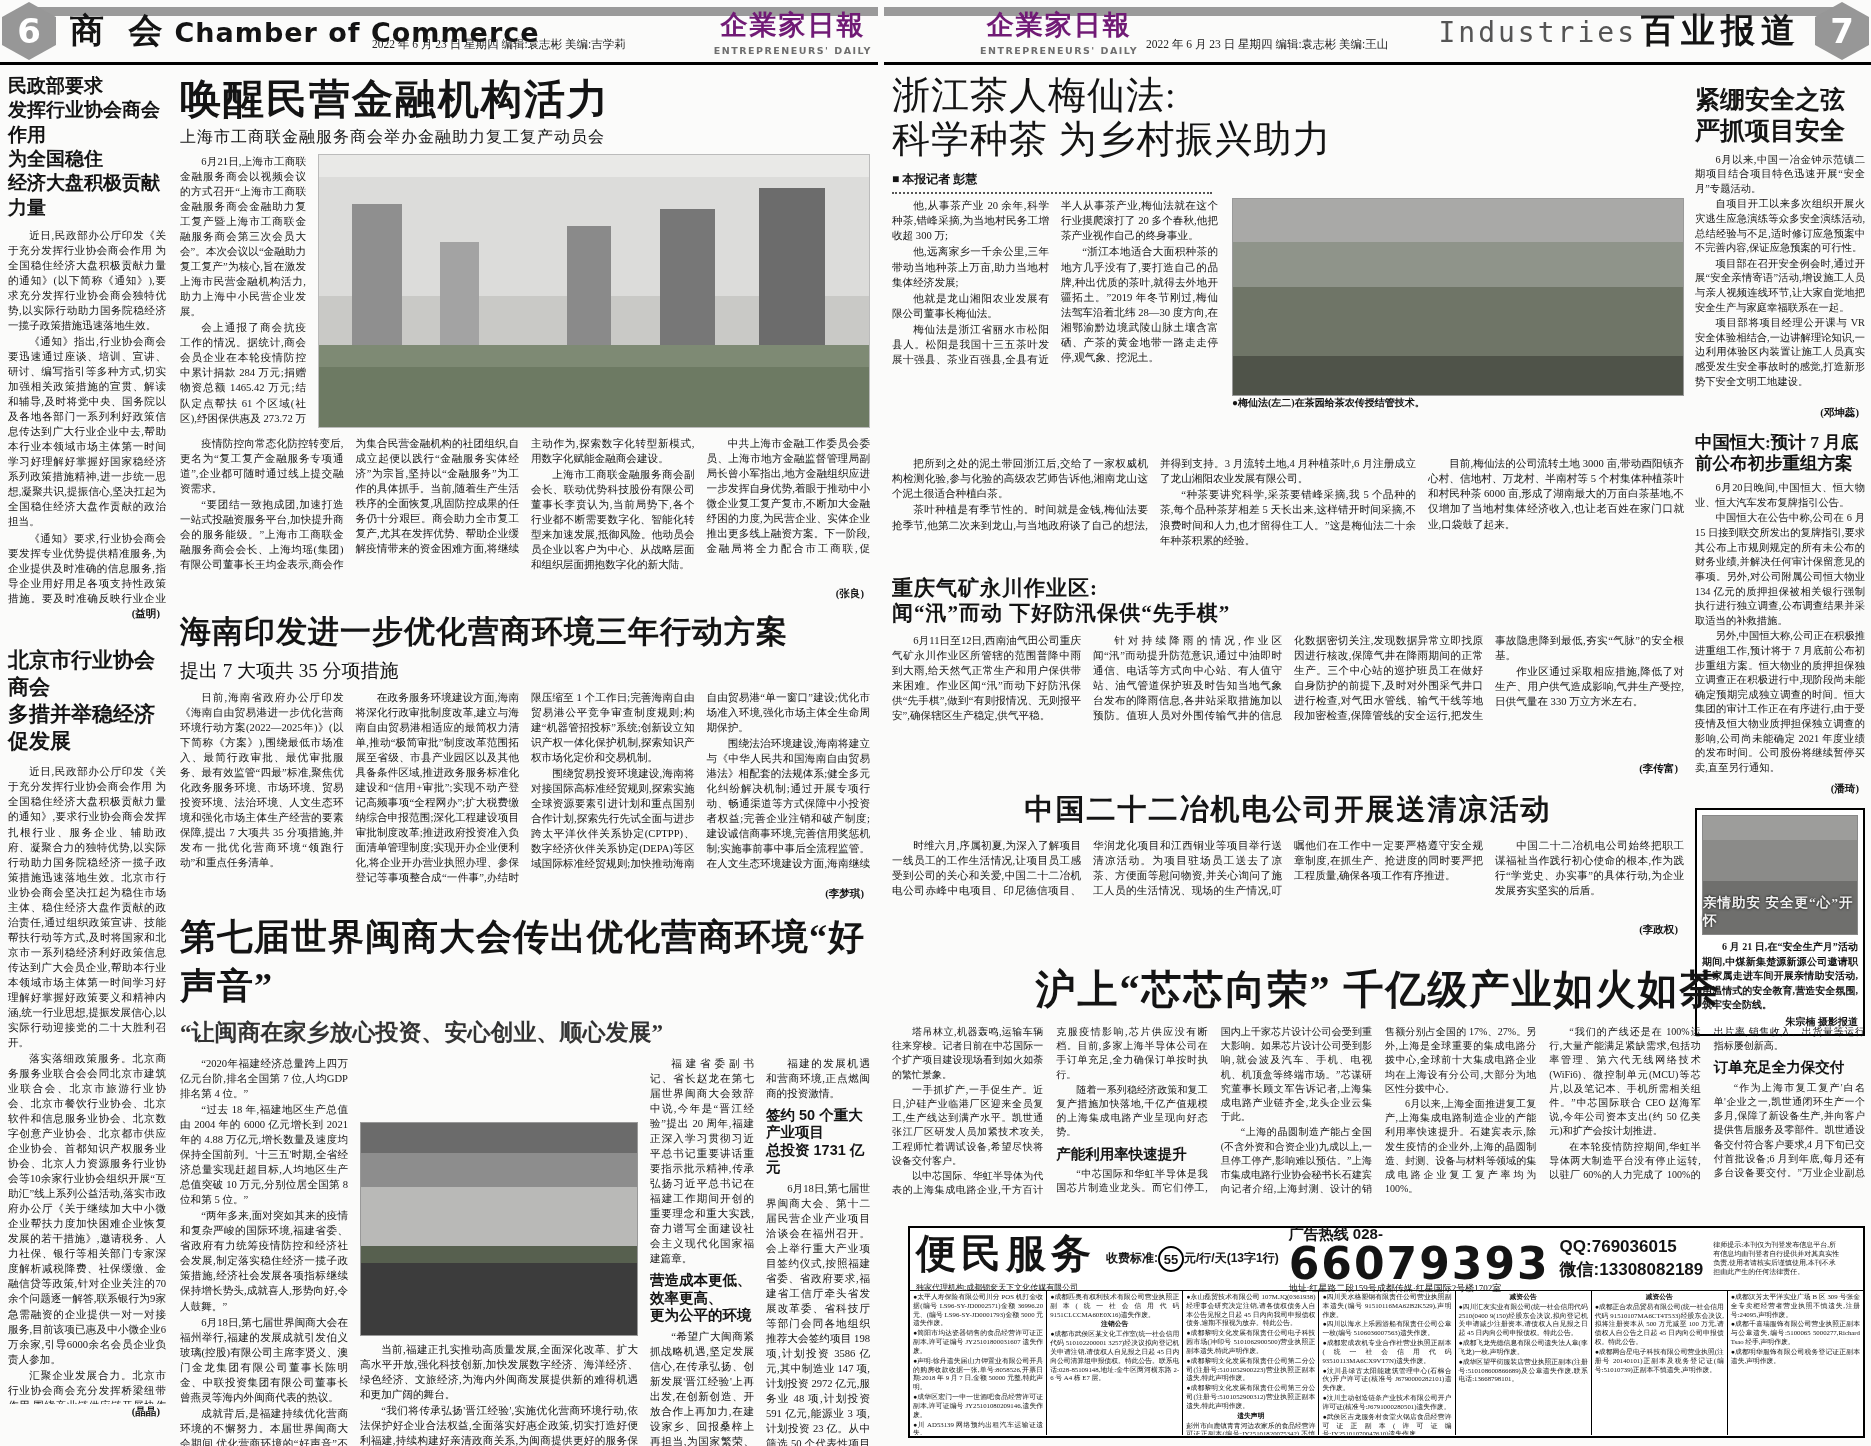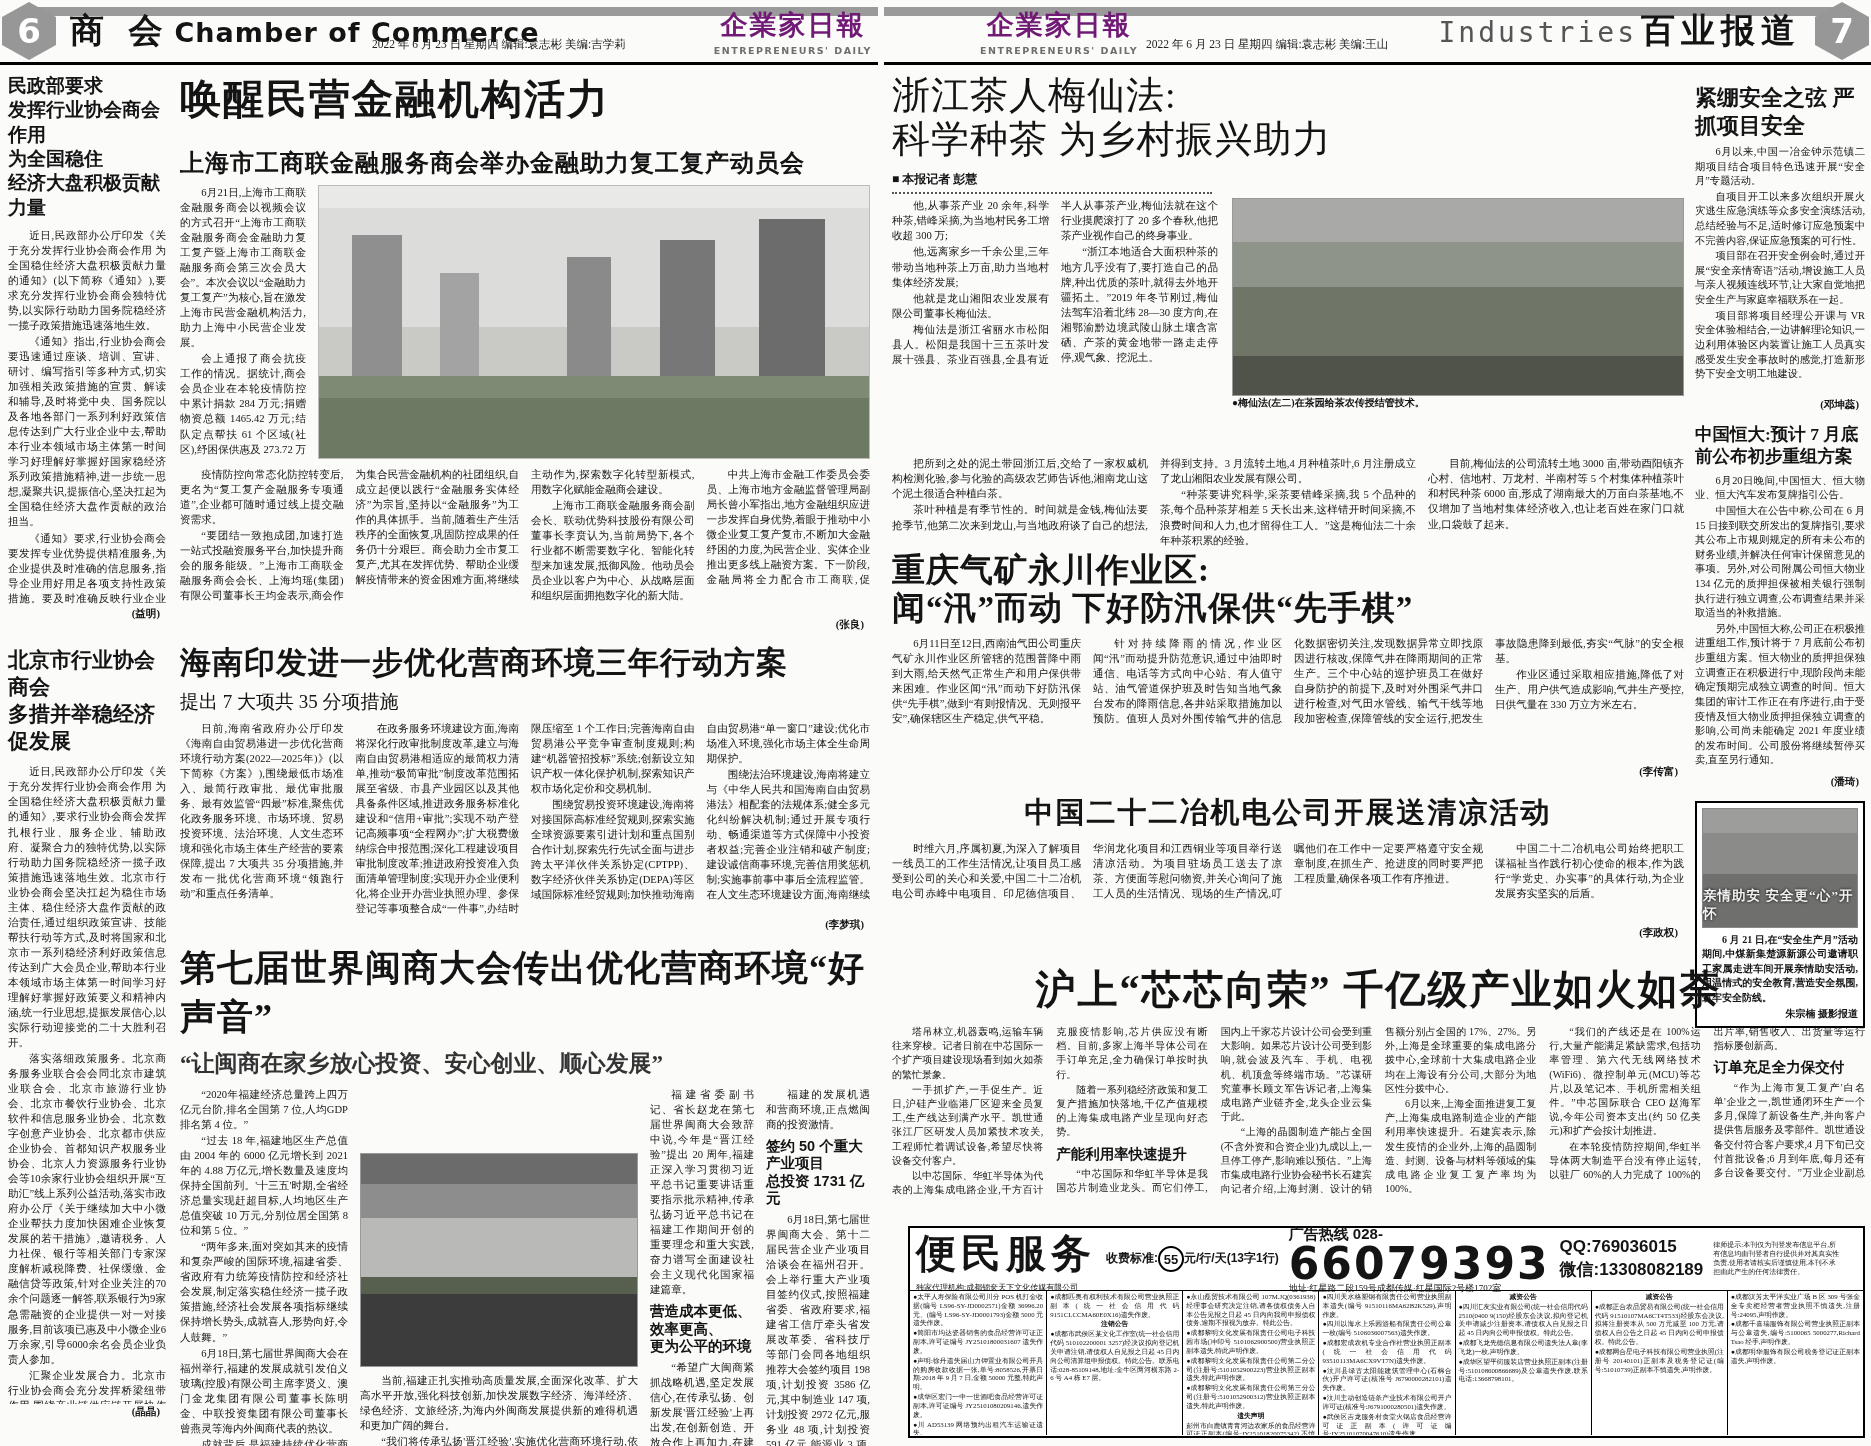--- a/index.html
+++ b/index.html
@@ -41,21 +41,21 @@
   .subhead{font:bold 14.5px "Liberation Sans",sans-serif;margin:6px 0 4px;line-height:1.2;}
   .subhead p{margin:0;}
   .clip{overflow:hidden;}
   .cap{font-size:10px;font-weight:bold;line-height:1.3;}
   
   .rail{position:absolute;left:8px;top:74px;width:158px;}
   .railTitle{font-weight:bold;font-size:19px;line-height:1.28;}
   .railTitle p{margin:0;}
   .mainL{position:absolute;left:180px;top:72px;width:690px;}
   .finTitle{font-size:41px;font-weight:bold;letter-spacing:2px;}
-  .finSub{font-size:24px;margin:20px 0 6px;letter-spacing:1px;font-weight:bold;}
+  .finSub{font-size:16px;margin:0 0 6px;letter-spacing:1px;}
   .finRow{display:flex;gap:12px;}
   .finNar{width:126px;}
   .photo-sky{flex:1;height:272px;border:1px solid #bbb;
      background:linear-gradient(#e9e9e7 0 8%,#dcdcda 8% 52%,#c9c9c6 52% 70%,#7e8a74 70% 78%,#6d7a63 78% 100%);position:relative;}
   .photo-sky i{position:absolute;bottom:30%;background:#8f8f8f;}
   .b4{column-count:4;column-gap:12px;}
   .haiTitle{font-size:31px;font-weight:bold;letter-spacing:1px;margin-top:10px;}
   .haiSub{font-size:19px;margin:5px 0 6px;}
   .minTitle{font-size:36px;font-weight:bold;letter-spacing:1px;margin-top:12px;}
   .minSub{font-size:23px;font-weight:bold;color:#333;margin:6px 0 8px;}
@@ -68,27 +68,27 @@
   .teaTitle{font-size:38px;font-weight:normal;line-height:1.15;letter-spacing:1px;}
   .teaTitle p{margin:0;}
   .byline{font:bold 12px "Liberation Serif",serif;margin:8px 0 4px;padding:2px 0 4px;
           border-bottom:2px dotted #555;width:320px;}
   .teaRow{display:flex;gap:14px;margin-top:4px;}
   .teaL{width:326px;column-count:2;column-gap:12px;height:252px;overflow:hidden;}
   .teaR{flex:1;}
   .photo-tea{height:196px;border:1px solid #999;
      background:linear-gradient(#a9a9a7 0 22%,#8f948a 22% 45%,#6f7567 45% 80%,#4f5349 80% 100%);}
   .teaB{column-count:3;column-gap:12px;height:92px;overflow:hidden;margin-top:6px;}
-  .gasTitle{font-size:33px;font-weight:bold;line-height:1.15;margin-top:4px;letter-spacing:1px;}
+  .gasTitle{font-size:21px;font-weight:bold;line-height:1.15;margin-top:28px;letter-spacing:1px;}
   .gasTitle p{margin:0;}
   .gasBody{column-count:4;column-gap:12px;height:128px;overflow:hidden;margin-top:8px;}
   .metTitle{font-size:29px;font-weight:bold;text-align:center;margin-top:14px;letter-spacing:2px;}
   .metBody{column-count:4;column-gap:12px;height:84px;overflow:hidden;margin-top:8px;}
   .railArt{margin-bottom:12px;}
-  .railArtTitle{font-size:22px;font-weight:bold;line-height:1.25;margin-bottom:6px;}
+  .railArtTitle{font-size:25px;font-weight:bold;line-height:1.25;margin-bottom:6px;}
   .railBody{font-size:10.3px;}
   .photoBox{border:2px solid #000;padding:5px;background:#fff;}
   .photo-fam{height:118px;position:relative;border:1px solid #888;
      background:linear-gradient(#9d9d9b 0 20%,#8b8b89 20% 55%,#6f6f6d 55% 100%);}
   .famOverlay{position:absolute;left:0;right:0;bottom:4px;text-align:left;color:#f2f2f2;
      font:bold 13.5px "Liberation Serif",serif;text-shadow:0 0 3px #000;letter-spacing:1px;}
   .famCap{font-size:10px;font-weight:bold;line-height:1.45;text-align:justify;margin-top:5px;text-indent:2em;}
   .famCredit{text-align:right;font-weight:bold;font-size:10px;margin-top:2px;}
   .chipWrap{position:absolute;left:8px;right:6px;top:962px;}
   .chipTitle{font-size:40px;font-weight:bold;text-align:center;letter-spacing:2px;}

